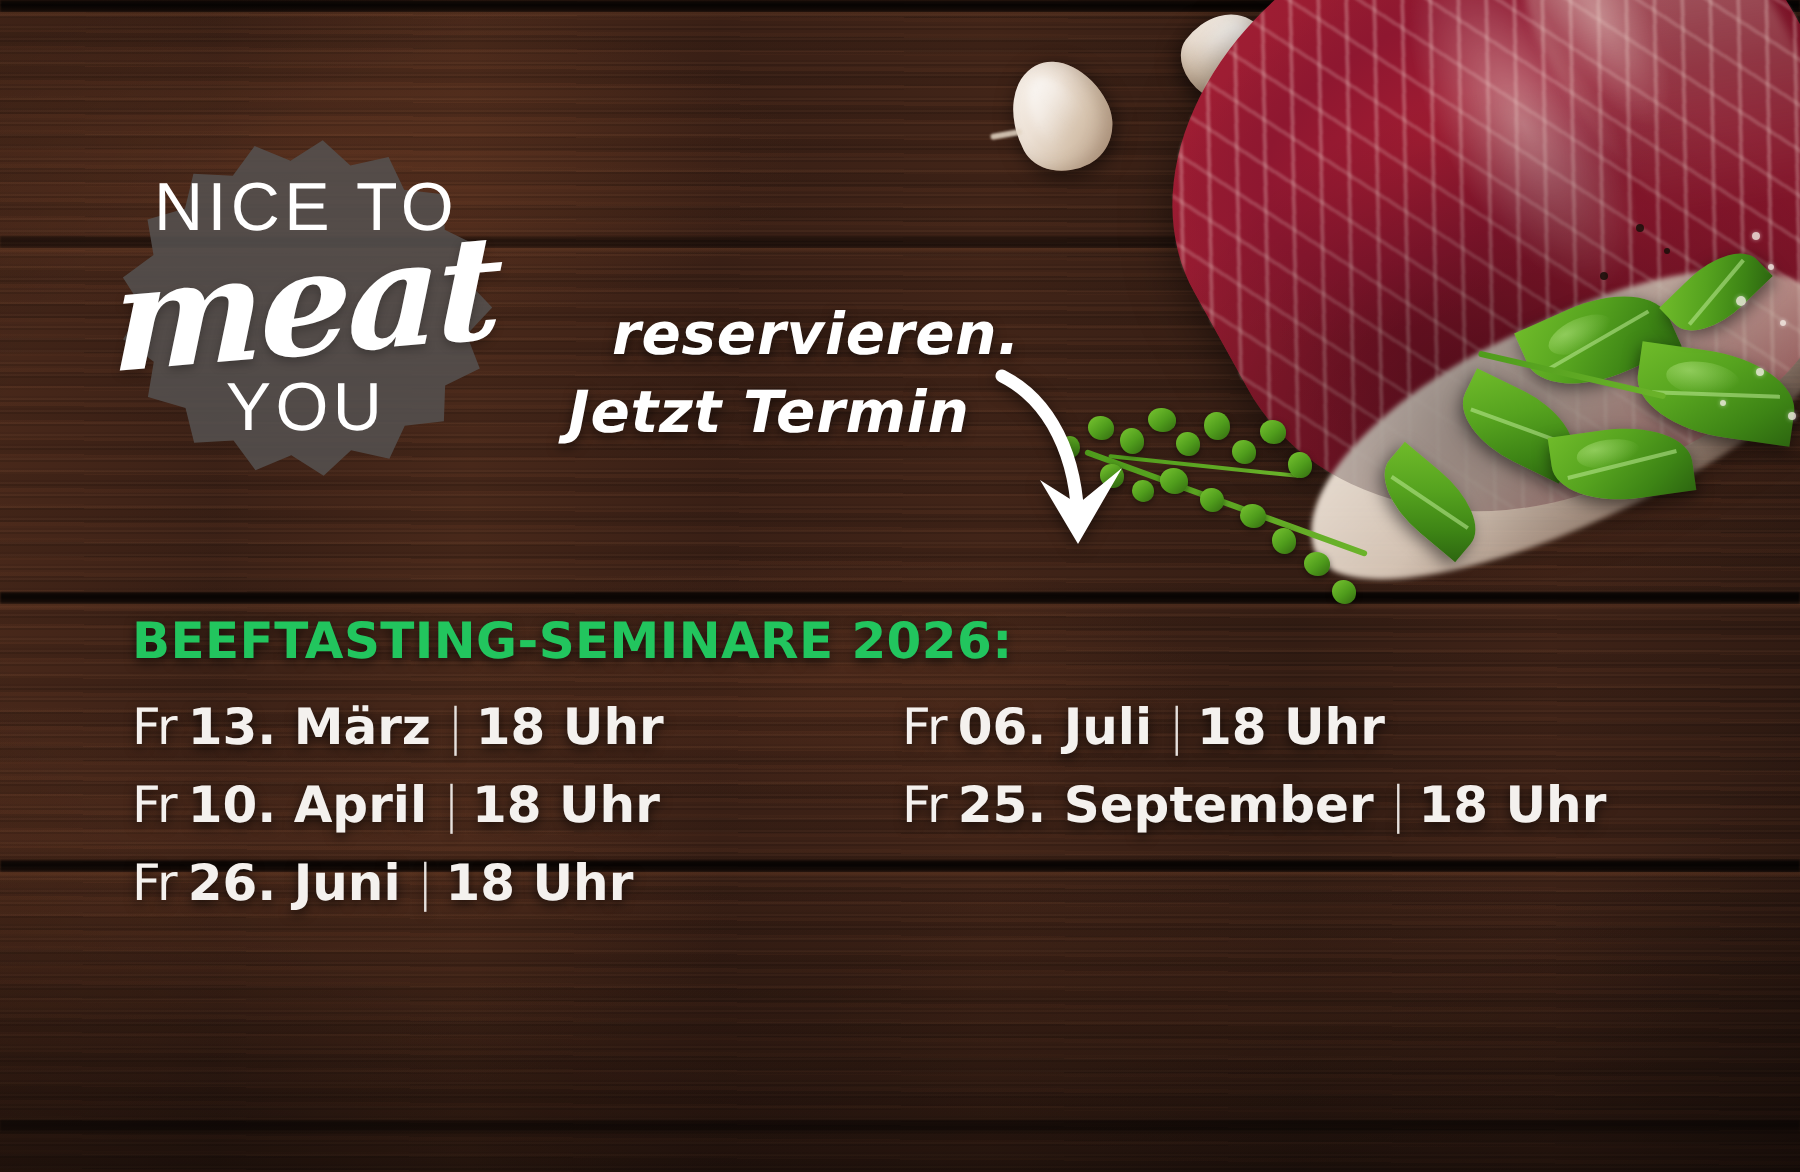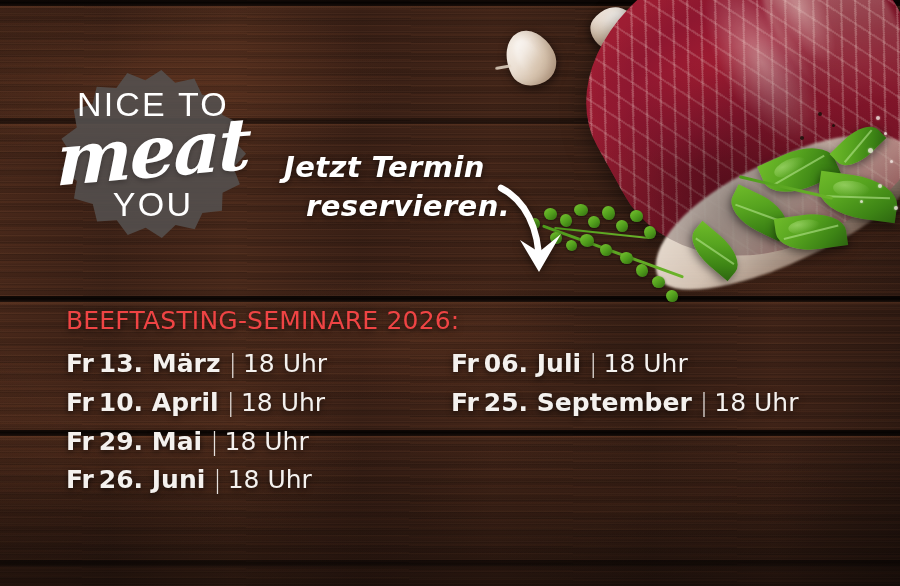--- a/index.html
+++ b/index.html
@@ -337,47 +337,47 @@
     filter: drop-shadow(0 2px 4px rgba(0,0,0,0.50));
   }
 
   
   #seminars {
     position: absolute;
     left: 66px; top: 306px;
     width: 800px;
   }
   #seminar-heading {
-    color: #ef4444;
+    color: #22c55e;
     font-family: "DejaVu Sans", sans-serif;
-    font-weight: 400;
+    font-weight: 700;
     font-size: 25px;
     letter-spacing: 0.2px;
     text-shadow: 0 2px 6px rgba(0,0,0,0.60);
     margin-bottom: 10px;
     white-space: nowrap;
   }
   .date-cols {
     display: flex;
     gap: 0px;
   }
   .date-col { width: 385px; }
   .date-row {
     color: #f4f1ee;
     font-family: "DejaVu Sans", sans-serif;
     font-size: 25px;
     font-weight: 400;
     line-height: 1.55;
     text-shadow: 0 2px 6px rgba(0,0,0,0.62);
     white-space: nowrap;
   }
-  .date-row .dow { font-weight: 700; }
+  .date-row .dow { font-weight: 400; }
   .date-row .day { font-weight: 700; padding: 0 2px 0 5px; }
   .date-row .sep { font-weight: 300; padding: 0 6px; opacity: 0.92; }
-  .date-row .time { font-weight: 400; }
+  .date-row .time { font-weight: 700; }
 </style>
 </head>
 <body>
 
 <div id="banner">
 
   <div class="wood-base"></div>
   <div class="wood-blotch"></div>
   <div class="wood-grain"></div>
   <div class="wood-grain2"></div>
@@ -470,36 +470,35 @@
       <polygon id="rosette" fill="#555250" fill-opacity="0.86" points="108.81,2.16 123.34,15.50 143.47,10.95 151.66,28.12 172.26,30.42 173.01,49.10 191.30,57.94 184.50,75.60 198.00,89.79 184.57,104.04 191.47,121.66 173.23,130.59 172.58,149.26 151.99,151.65 143.89,168.86 123.73,164.39 109.28,177.80 92.27,167.09 73.41,174.89 61.85,159.37 41.13,160.51 36.58,142.28 16.80,136.61 19.88,118.13 3.71,106.41 14.00,90.19 3.63,74.00 19.73,62.21 16.56,43.75 36.31,37.99 40.75,19.74 61.48,20.80 72.95,5.23 91.86,12.95"></polygon>
     </svg>
     <div class="badge-text">
       <div class="badge-top">NICE TO</div>
       <div class="badge-script">meat</div>
       <div class="badge-bottom">YOU</div>
     </div>
   </div>
 
   <div id="cta">
+    <div class="cta-line l2">reservieren.</div>
     <div class="cta-line l1">Jetzt Termin</div>
-    <div class="cta-line l2">reservieren.</div>
   </div>
 
   <svg id="cta-arrow" viewBox="0 0 80 96">
     <path d="M6 6 C 30 18, 44 46, 44 82" fill="none" stroke="#ffffff" stroke-width="6.5" stroke-linecap="round"></path>
     <path d="M44 90 L 25 58 L 44 70 L 66 52 Z" fill="#ffffff"></path>
   </svg>
 
   <div id="seminars">
     <div id="seminar-heading">BEEFTASTING-SEMINARE 2026:</div>
     <div class="date-cols" id="date-cols">
         <div class="date-col">
           <div class="date-row"><span class="dow">Fr</span><span class="day">13. März</span><span class="sep">|</span><span class="time">18 Uhr</span></div>
           <div class="date-row"><span class="dow">Fr</span><span class="day">10. April</span><span class="sep">|</span><span class="time">18 Uhr</span></div>
-          <div class="date-row"><span class="dow">Fr</span><span class="day">29. Mai</span><span class="sep">|</span><span class="time">18 Uhr</span></div>
           <div class="date-row"><span class="dow">Fr</span><span class="day">26. Juni</span><span class="sep">|</span><span class="time">18 Uhr</span></div>
         </div>
         <div class="date-col">
           <div class="date-row"><span class="dow">Fr</span><span class="day">06. Juli</span><span class="sep">|</span><span class="time">18 Uhr</span></div>
           <div class="date-row"><span class="dow">Fr</span><span class="day">25. September</span><span class="sep">|</span><span class="time">18 Uhr</span></div>
         </div>
       </div>
   </div>
 
 </div>

